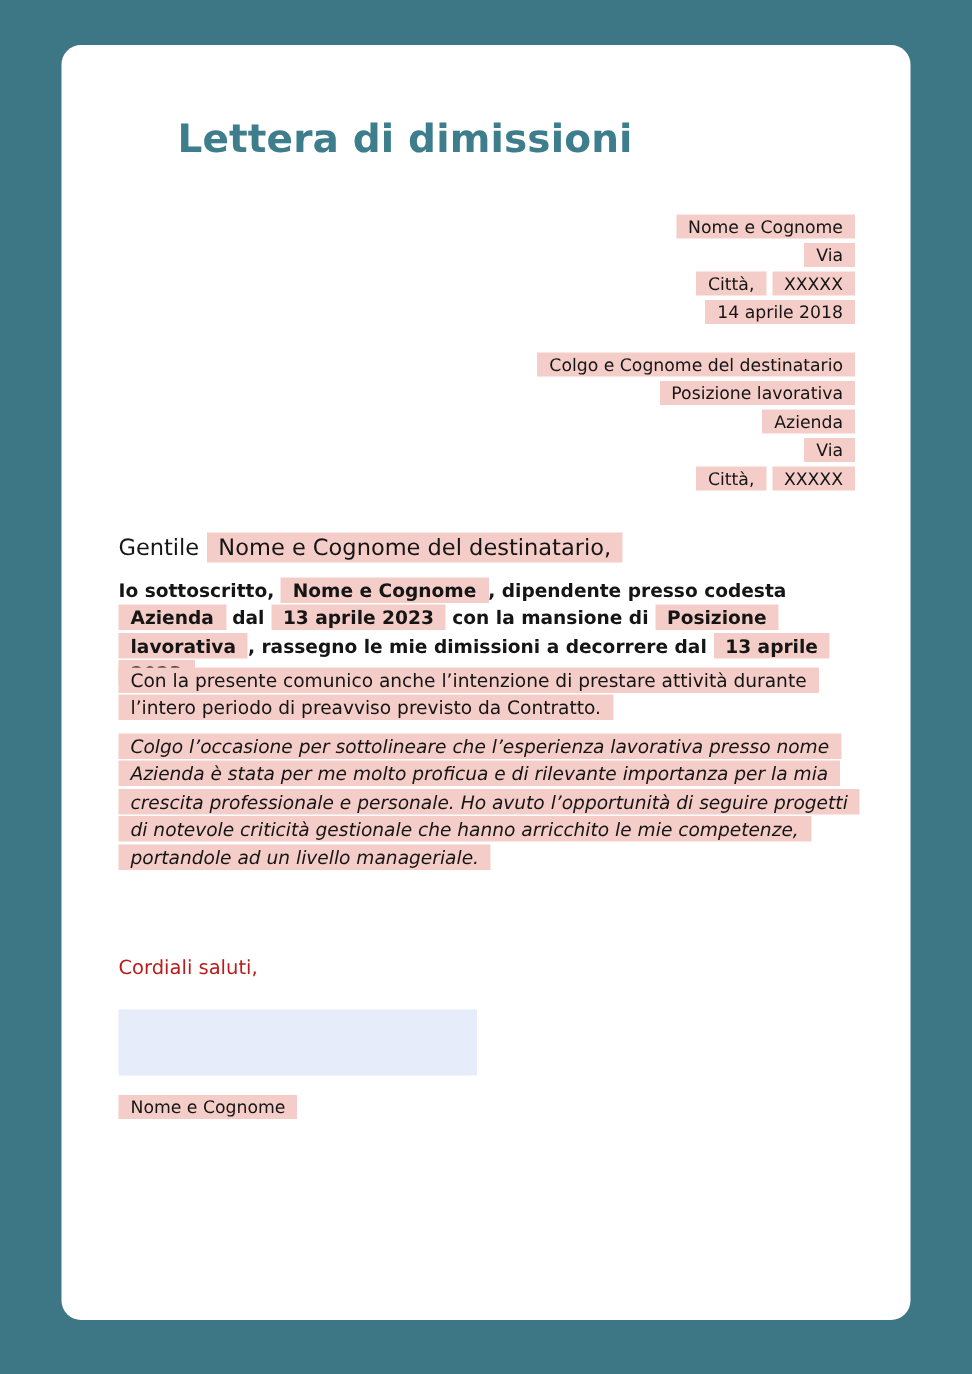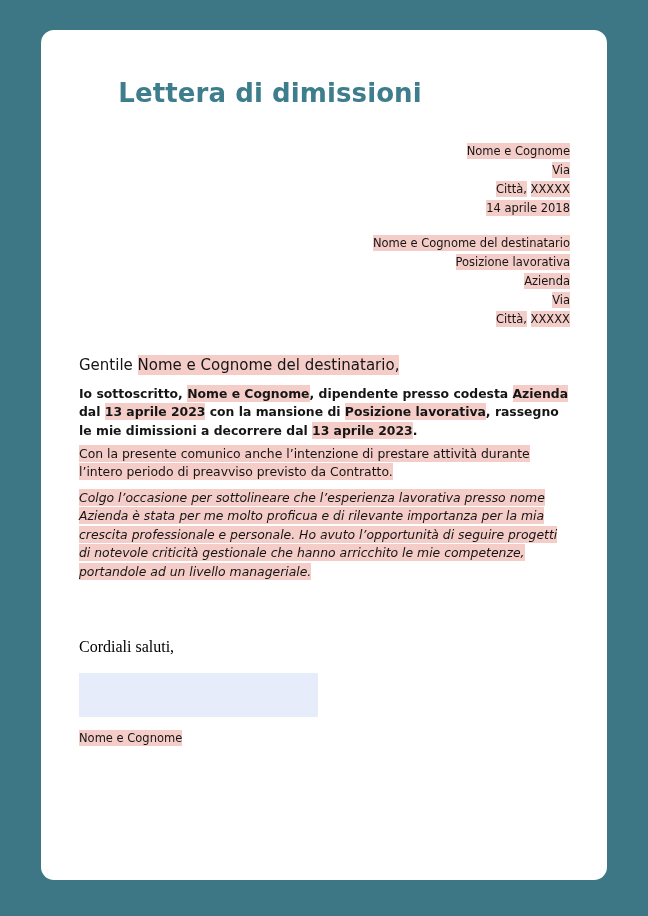--- a/index.html
+++ b/index.html
@@ -35,21 +35,21 @@
     text-align: center;
     font-size: 26px;
     font-weight: bold;
     color: #3d7d8c;
     letter-spacing: 0.1px;
   }
 
   .hl {
     background: #f5cdc8;
     color: #151515;
-    padding: 1px 0;
+    padding: 1px 8px;
     box-decoration-break: clone;
     -webkit-box-decoration-break: clone;
   }
 
   
   #sender-block {
     position: absolute;
     right: 37px;
     top: 112px;
     text-align: right;
@@ -89,23 +89,22 @@
     text-align: left;
   }
   #paragraph-1 { top: 355px; font-weight: bold; }
   #paragraph-2 { top: 415px; }
   #paragraph-3 { top: 459px; font-style: italic; }
 
   #closing {
     position: absolute;
     left: 38px;
     top: 608px;
-    font-size: 16px;
-    color: #000000;
-    font-family: Liberation Serif, serif;
+    font-size: 13px;
+    color: #b91c1c;
   }
 
   #signature-box {
     position: absolute;
     left: 38px;
     top: 643px;
     width: 239px;
     height: 44px;
     background: #e6ecf9;
   }
@@ -126,21 +125,21 @@
   <div id="letter-title">Lettera di dimissioni</div>
 
   <div id="sender-block">
     <span class="addr-line"><span class="hl">Nome e Cognome</span></span>
     <span class="addr-line"><span class="hl">Via</span></span>
     <span class="addr-line"><span class="hl">Città,</span> <span class="hl">XXXXX</span></span>
     <span class="addr-line"><span class="hl">14 aprile 2018</span></span>
   </div>
 
   <div id="recipient-block">
-    <span class="addr-line"><span class="hl">Nome e Cognome del destinatario</span></span>
+    <span class="addr-line"><span class="hl">Colgo e Cognome del destinatario</span></span>
     <span class="addr-line"><span class="hl">Posizione lavorativa</span></span>
     <span class="addr-line"><span class="hl">Azienda</span></span>
     <span class="addr-line"><span class="hl">Via</span></span>
     <span class="addr-line"><span class="hl">Città,</span> <span class="hl">XXXXX</span></span>
   </div>
 
   <div id="salutation"><span>Gentile </span><span class="hl">Nome e Cognome del destinatario,</span></div>
 
   <div class="body-par" id="paragraph-1"><span>Io sottoscritto, </span><span class="hl">Nome e Cognome</span><span>, dipendente presso codesta </span><span class="hl">Azienda</span><span> dal </span><span class="hl">13 aprile 2023</span><span> con la mansione di </span><span class="hl">Posizione lavorativa</span><span>, rassegno le mie dimissioni a decorrere dal </span><span class="hl">13 aprile 2023</span><span>.</span></div>
 

